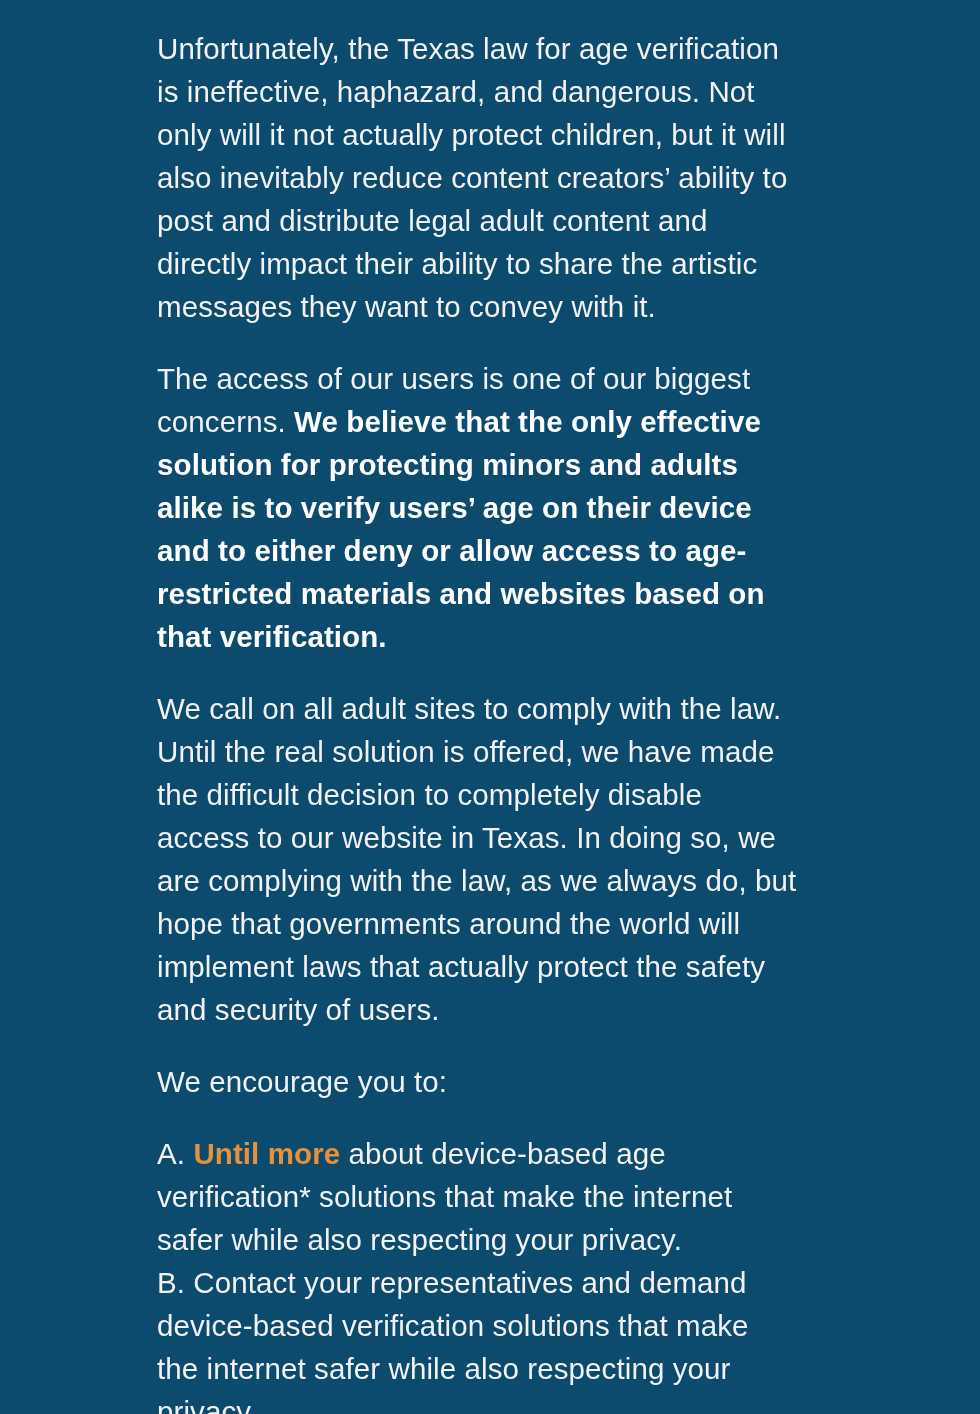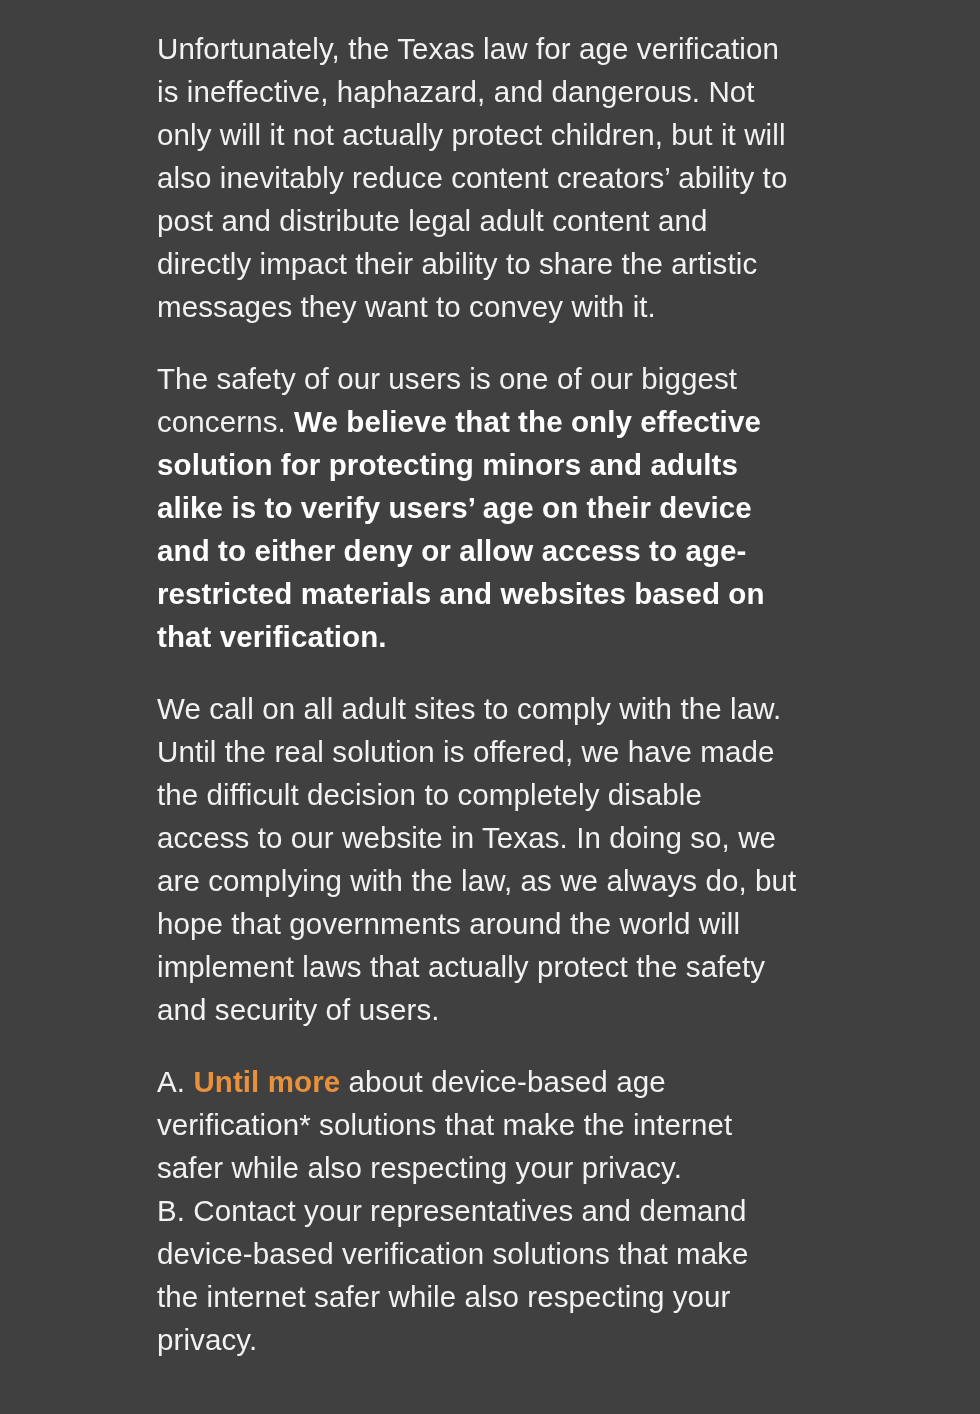--- a/index.html
+++ b/index.html
@@ -53,20 +53,21 @@
   .para .link {
     color: #e8913a;
     font-weight: 700;
     text-decoration: none;
     cursor: pointer;
   }
 </style>
 </head>
 <body style="background: rgb(10, 9, 8);">
 
-<div class="page" style="background: #404040;">
+<div class="page" style="background: #0c4a6e;">
   <div class="article" id="article">
       <p class="para"><span>Unfortunately, the Texas law for age verification is ineffective, haphazard, and dangerous. Not only will it not actually protect children, but it will also inevitably reduce content creators’ ability to post and distribute legal adult content and directly impact their ability to share the artistic messages they want to convey with it.</span></p>
-      <p class="para"><span>The safety of our users is one of our biggest concerns. </span><span class="bold">We believe that the only effective solution for protecting minors and adults alike is to verify users’ age on their device and to either deny or allow access to age-restricted materials and websites based on that verification.</span></p>
+      <p class="para"><span>The access of our users is one of our biggest concerns. </span><span class="bold">We believe that the only effective solution for protecting minors and adults alike is to verify users’ age on their device and to either deny or allow access to age-restricted materials and websites based on that verification.</span></p>
       <p class="para"><span>We call on all adult sites to comply with the law. Until the real solution is offered, we have made the difficult decision to completely disable access to our website in Texas. In doing so, we are complying with the law, as we always do, but hope that governments around the world will implement laws that actually protect the safety and security of users.</span></p>
+      <p class="para"><span>We encourage you to:</span></p>
       <p class="para"><span>A. </span><a class="link" href="#">Until more</a><span> about device-based age verification* solutions that make the internet safer while also respecting your privacy.</span><br><span>B. Contact your representatives and demand device-based verification solutions that make the internet safer while also respecting your privacy.</span></p>
     </div>
 </div>
 
 </body></html>

